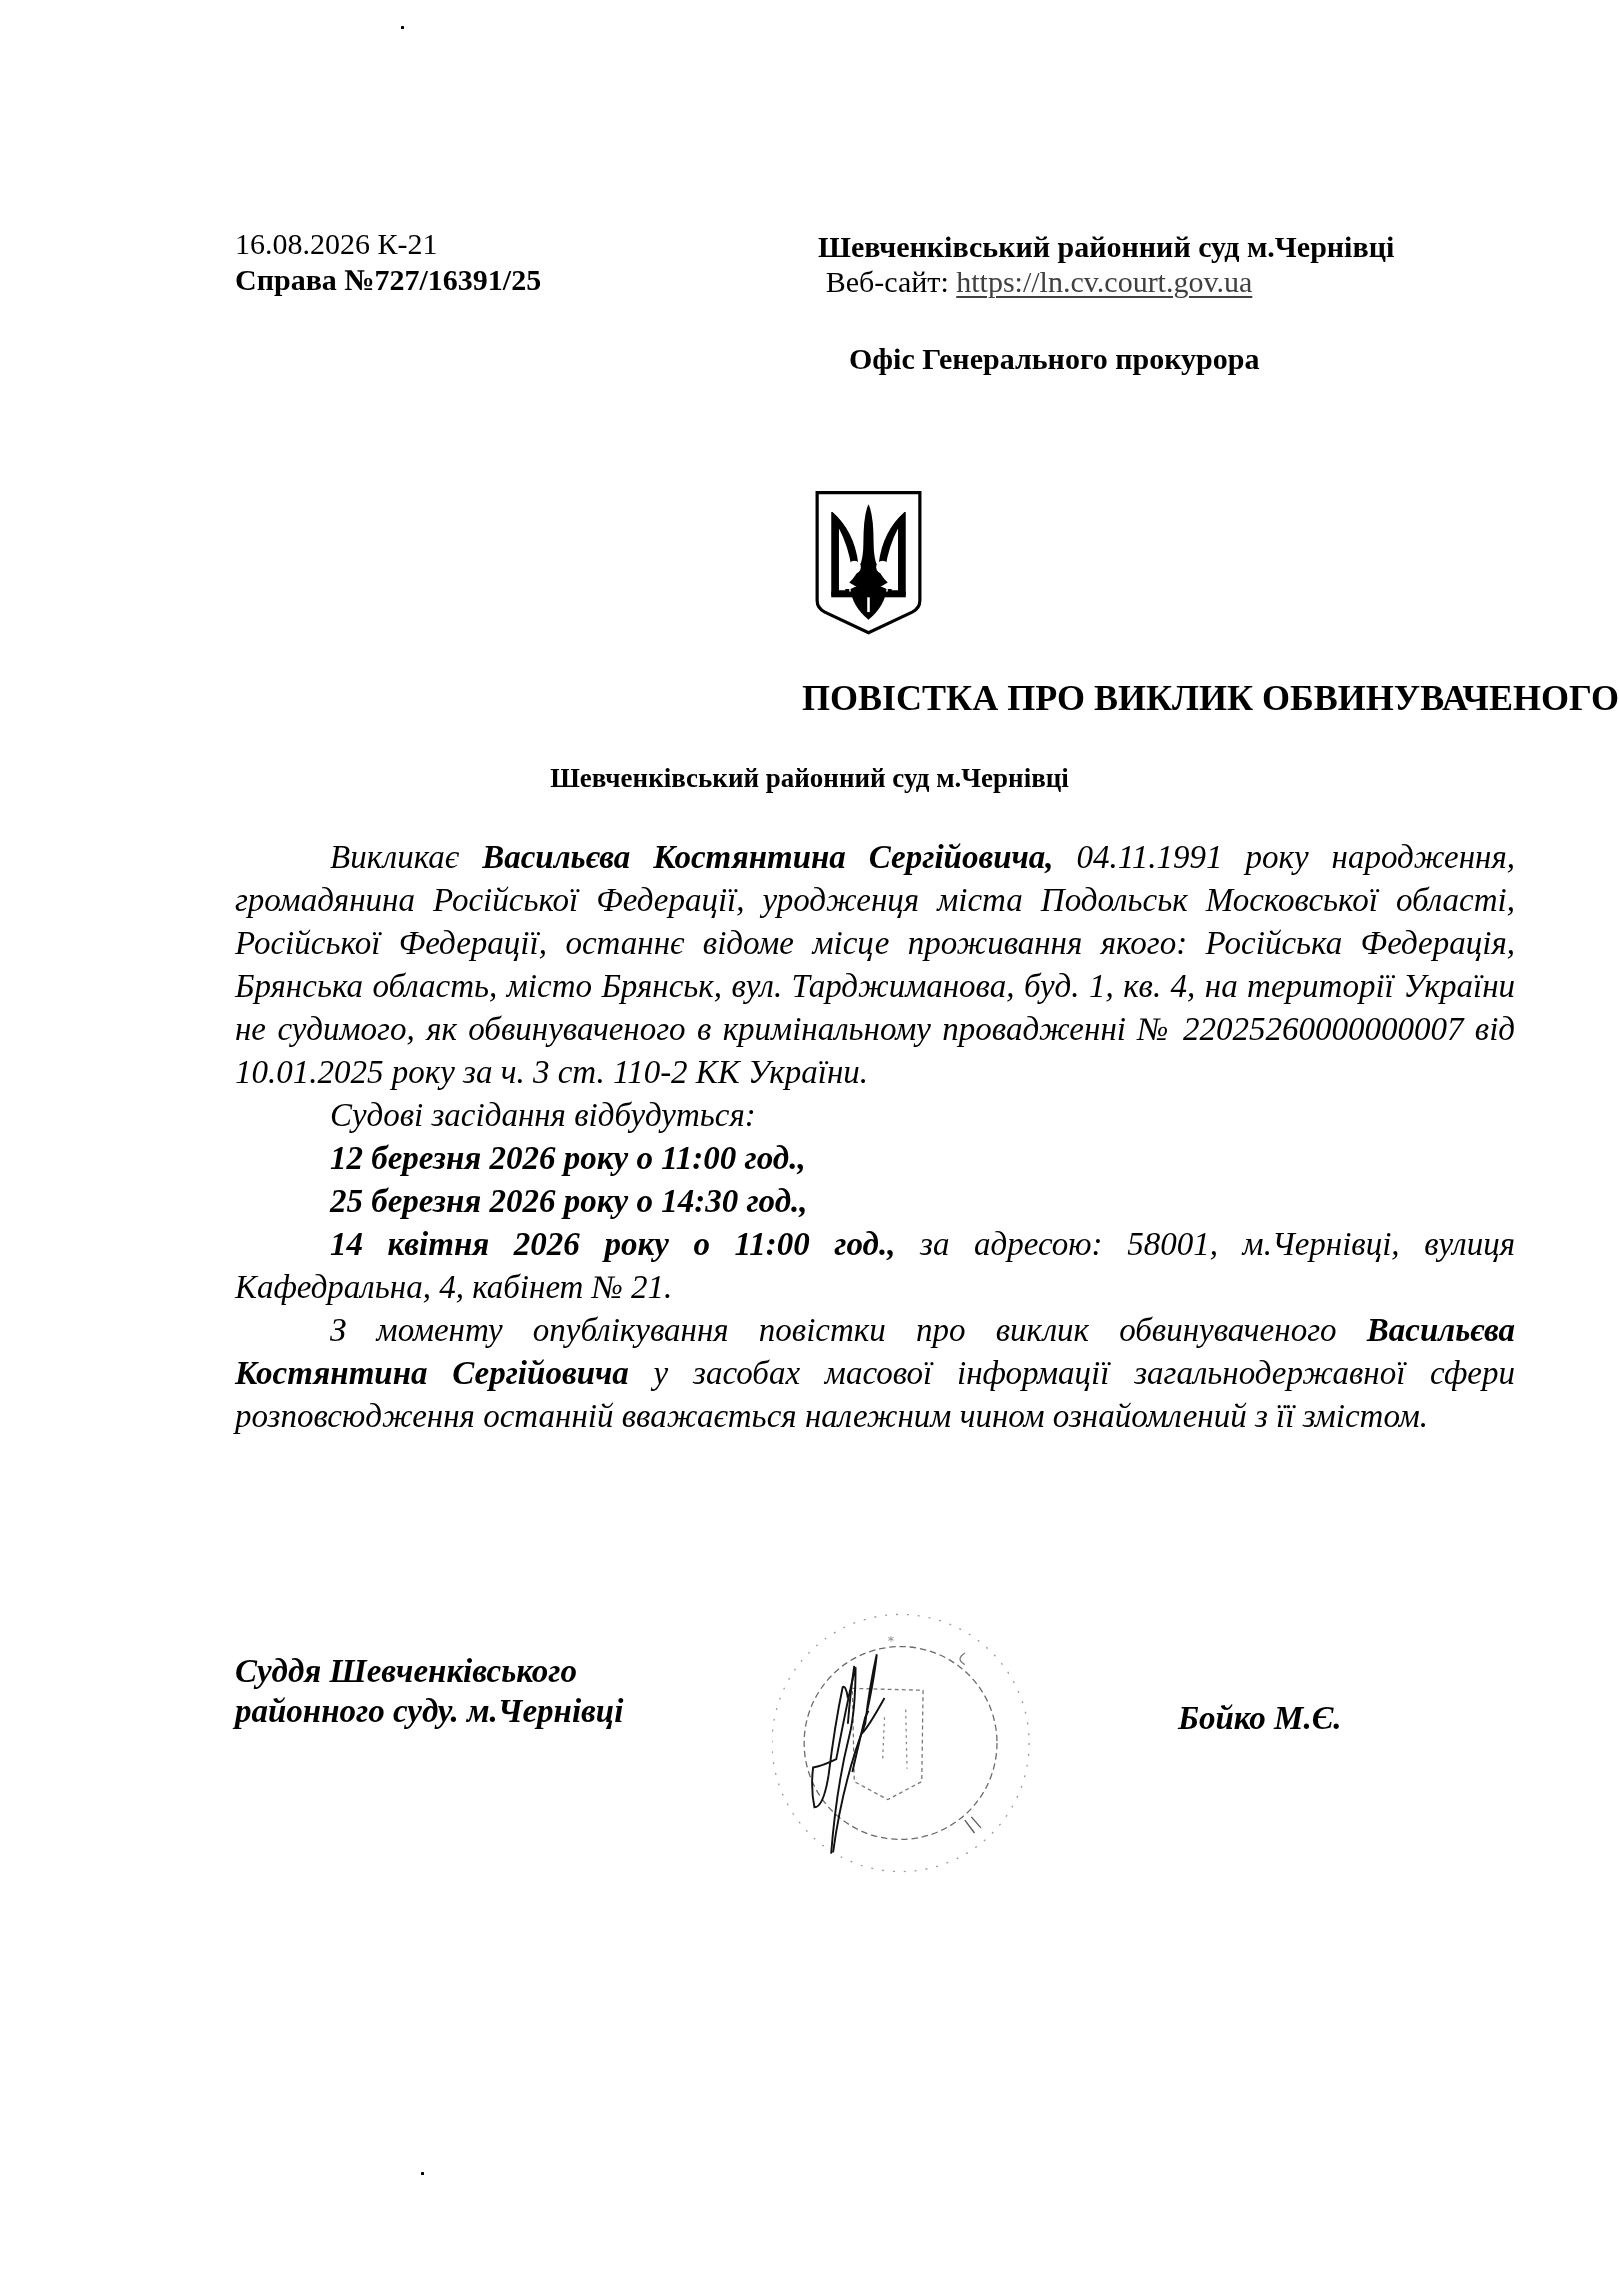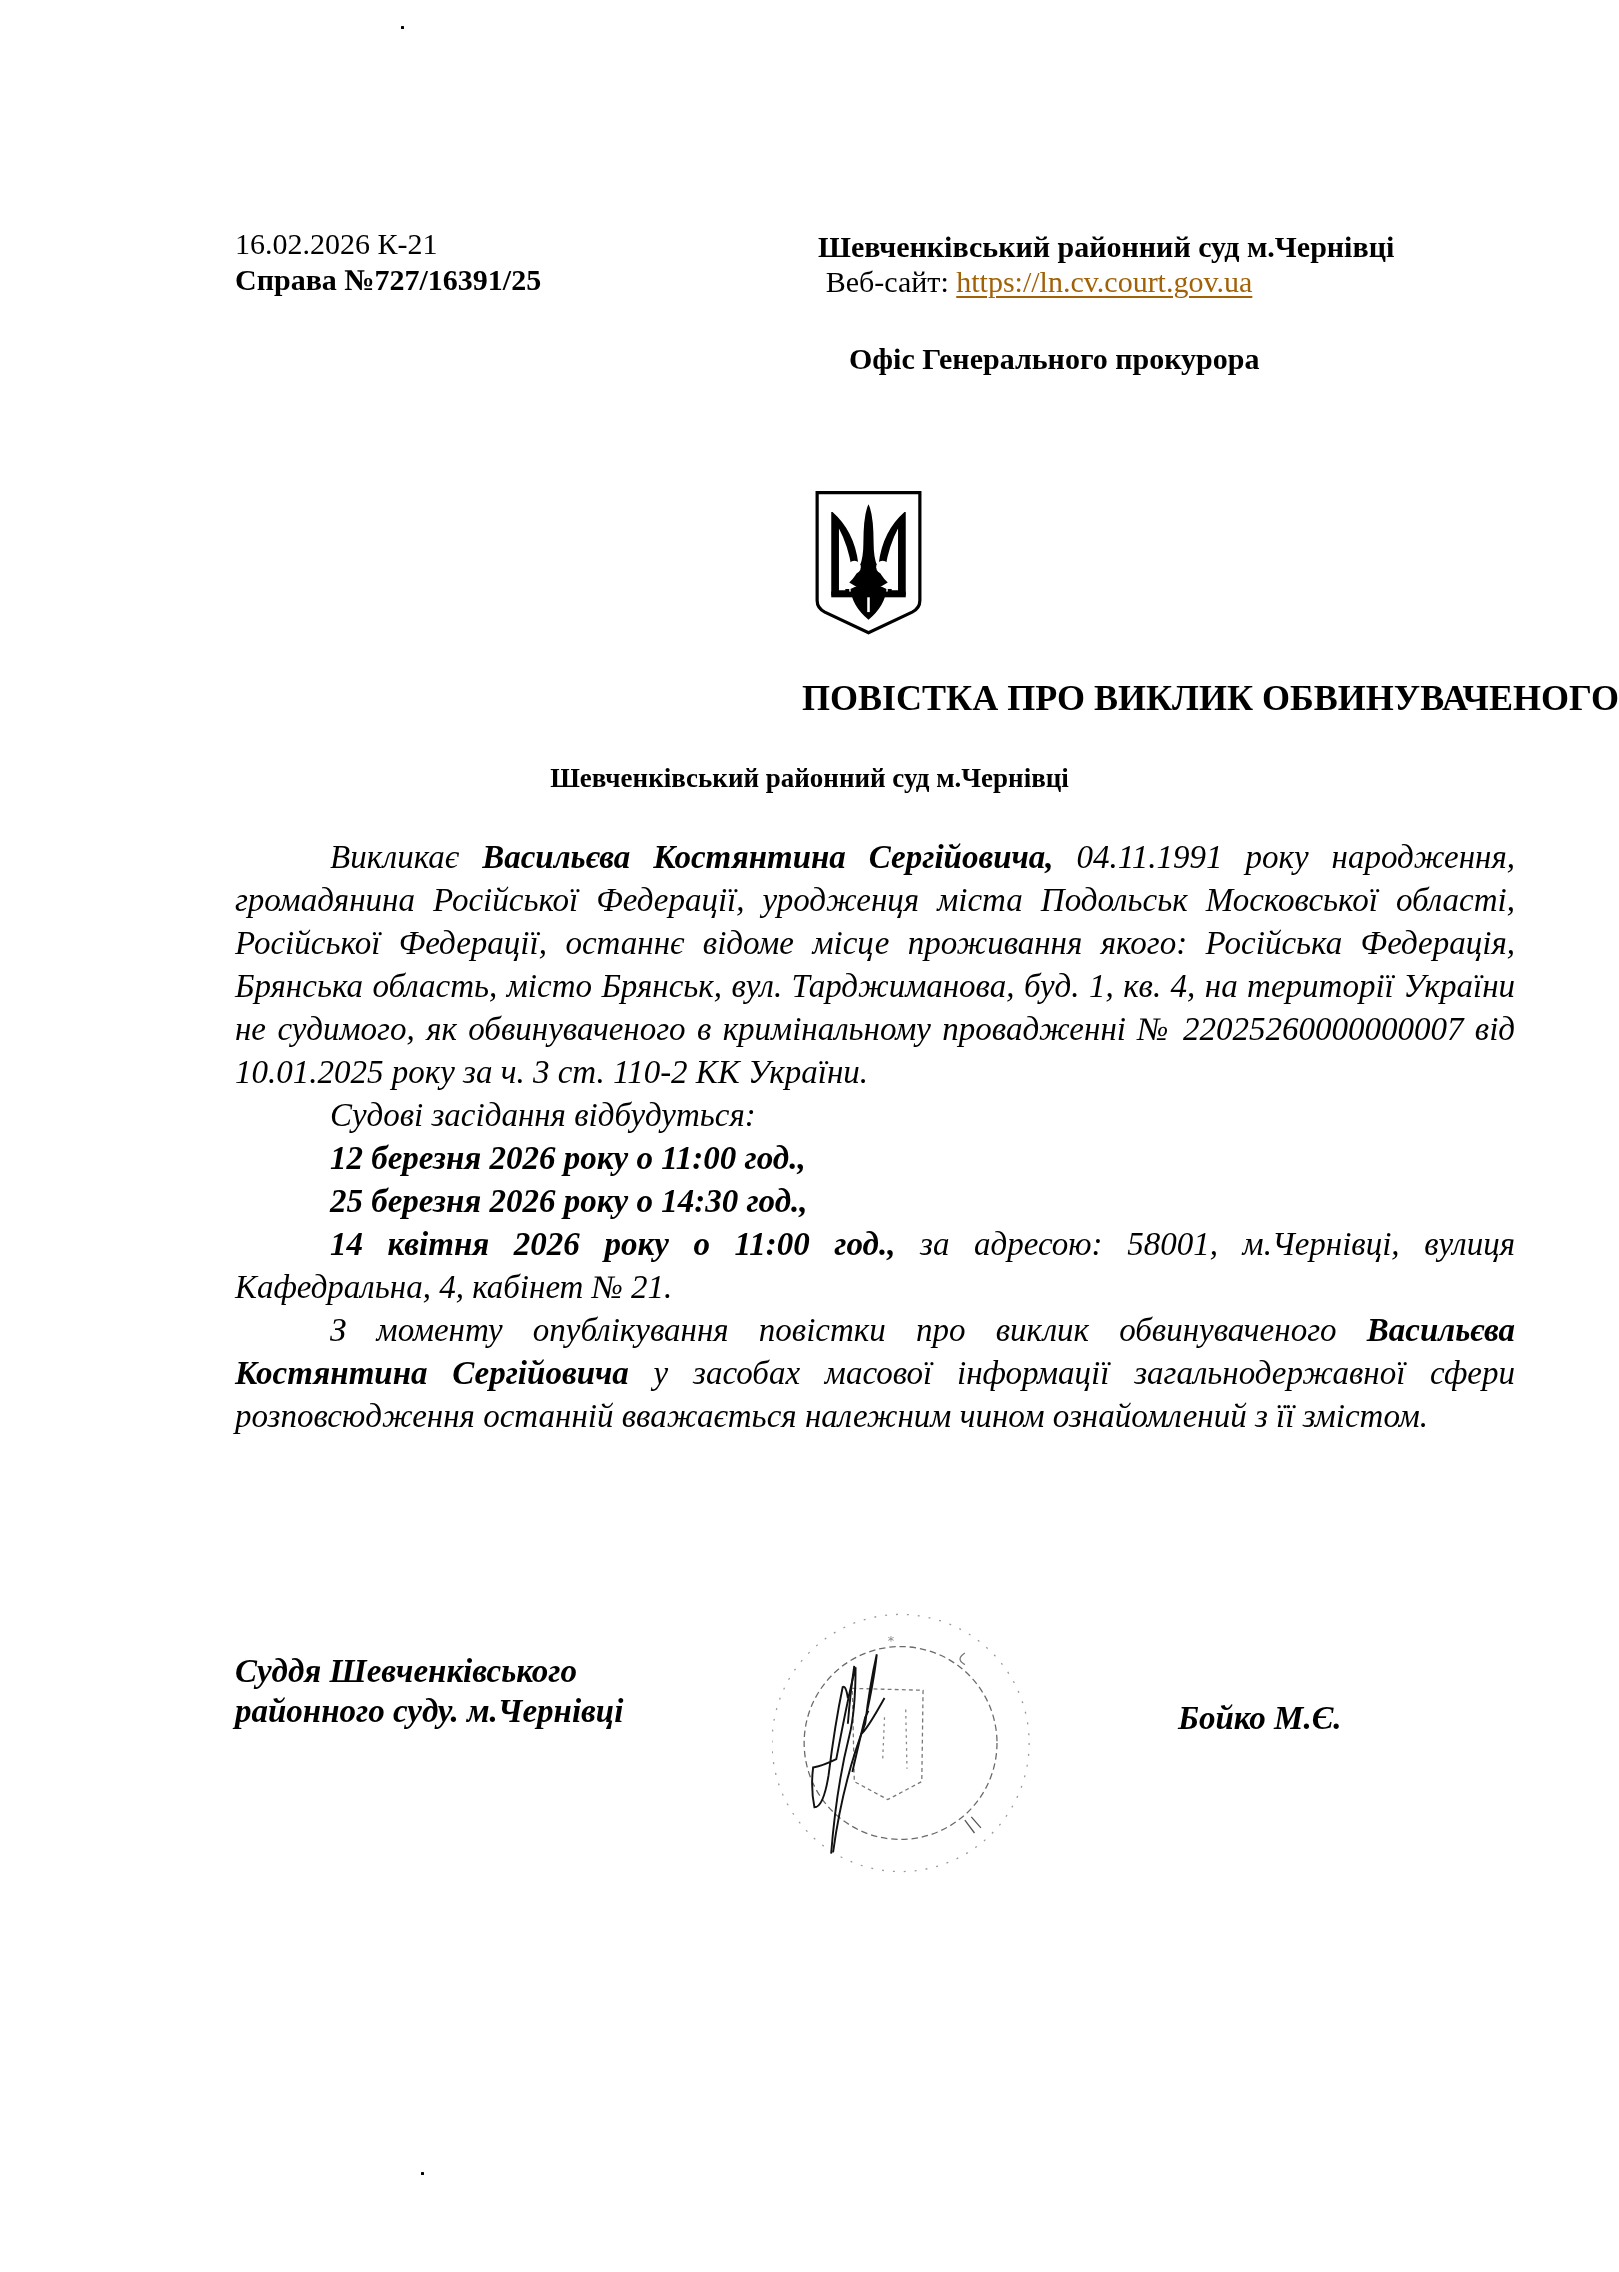--- a/index.html
+++ b/index.html
@@ -26,21 +26,21 @@
       left: 235px; top: 226px;
       font-size: 30px; line-height: 36px;
     }
     .hdr-left .bold { font-weight: bold; text-align: right; }
     .hdr-right {
       left: 818px; top: 229px;
       font-size: 30px; line-height: 35px;
     }
     .hdr-right .bold { font-weight: bold; }
     .hdr-right a, .hdr-right .link {
-      color: #a16207; text-decoration: underline;
+      color: #404040; text-decoration: underline;
       text-decoration-thickness: 1.9px;
       text-underline-offset: 3.9px;
     }
     .hdr-right .line2 { padding-left: 7.7px; }
     .office {
       left: 849px; top: 341px;
       font-size: 30px; line-height: 36px;
     }
     .office .bold { font-weight: bold; }
     .office .link {
@@ -86,21 +86,21 @@
       width: 360px; height: 296px;
     }
   </style>
 </head>
 <body>
 
 <div class="speck" style="left:401px; top:26px;"></div>
 <div class="speck" style="left:421px; top:2172px;"></div>
 
 <div class="abs hdr-left">
-  <div>16.02.2026 К-21</div>
+  <div>16.08.2026 К-21</div>
   <div class="bold">Справа №727/16391/25</div>
 </div>
 
 <div class="abs hdr-right">
   <div class="bold">Шевченківський районний суд м.Чернівці</div>
   <div class="line2">
     <span>Веб-сайт: </span><span class="link">https://ln.cv.court.gov.ua</span>
   </div>
 </div>
 

